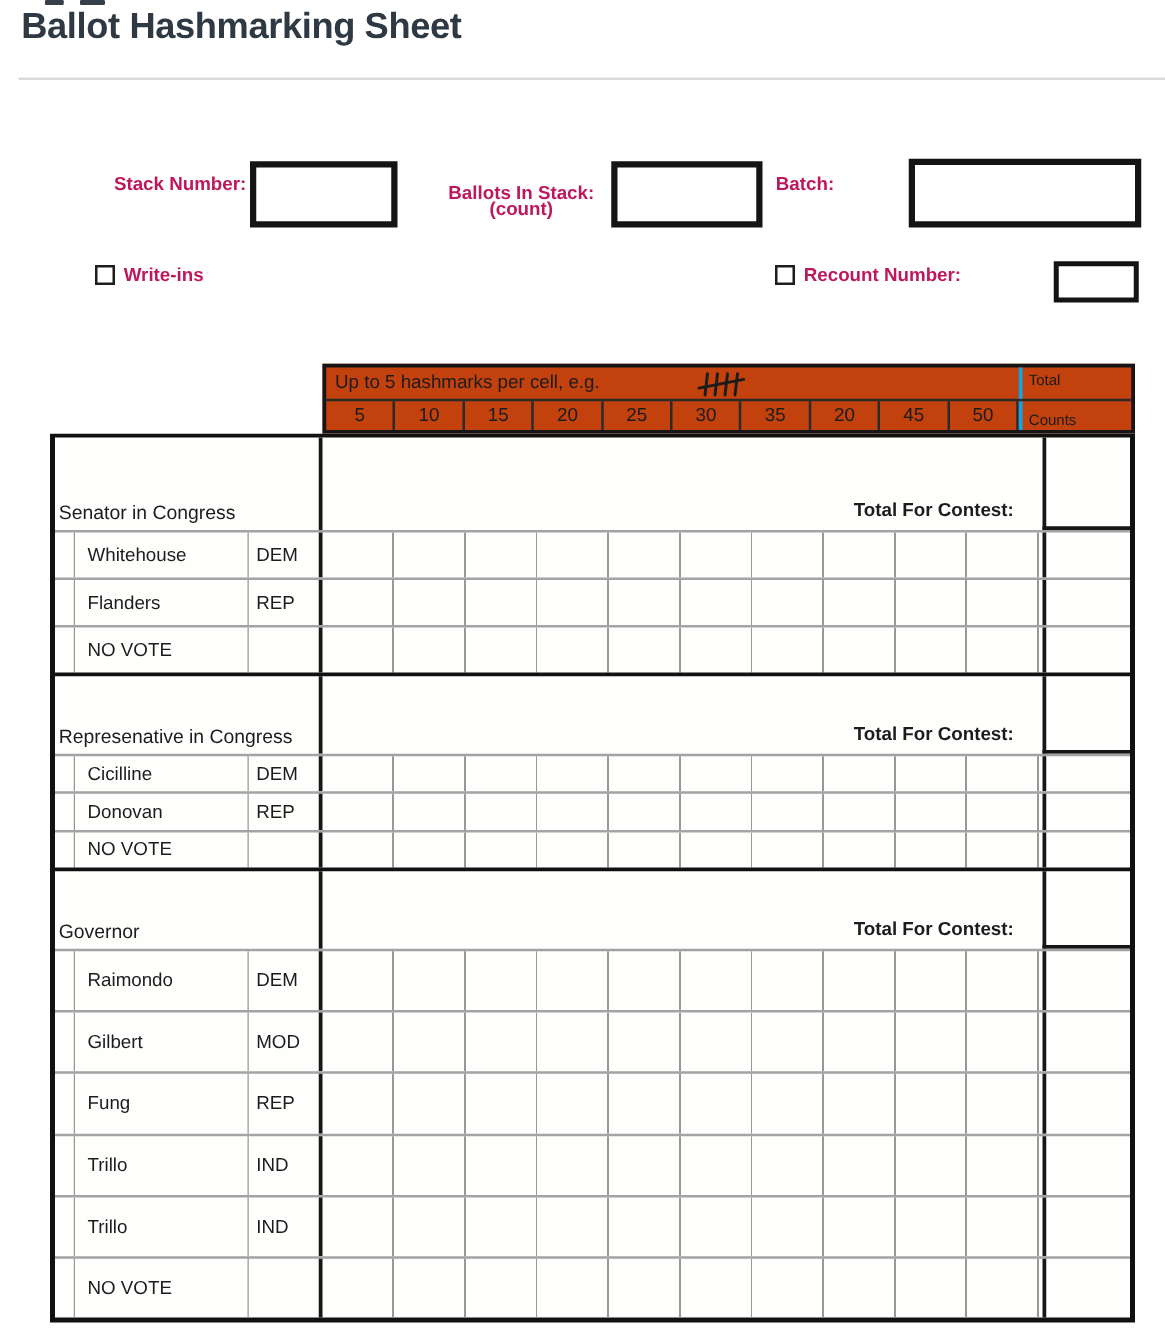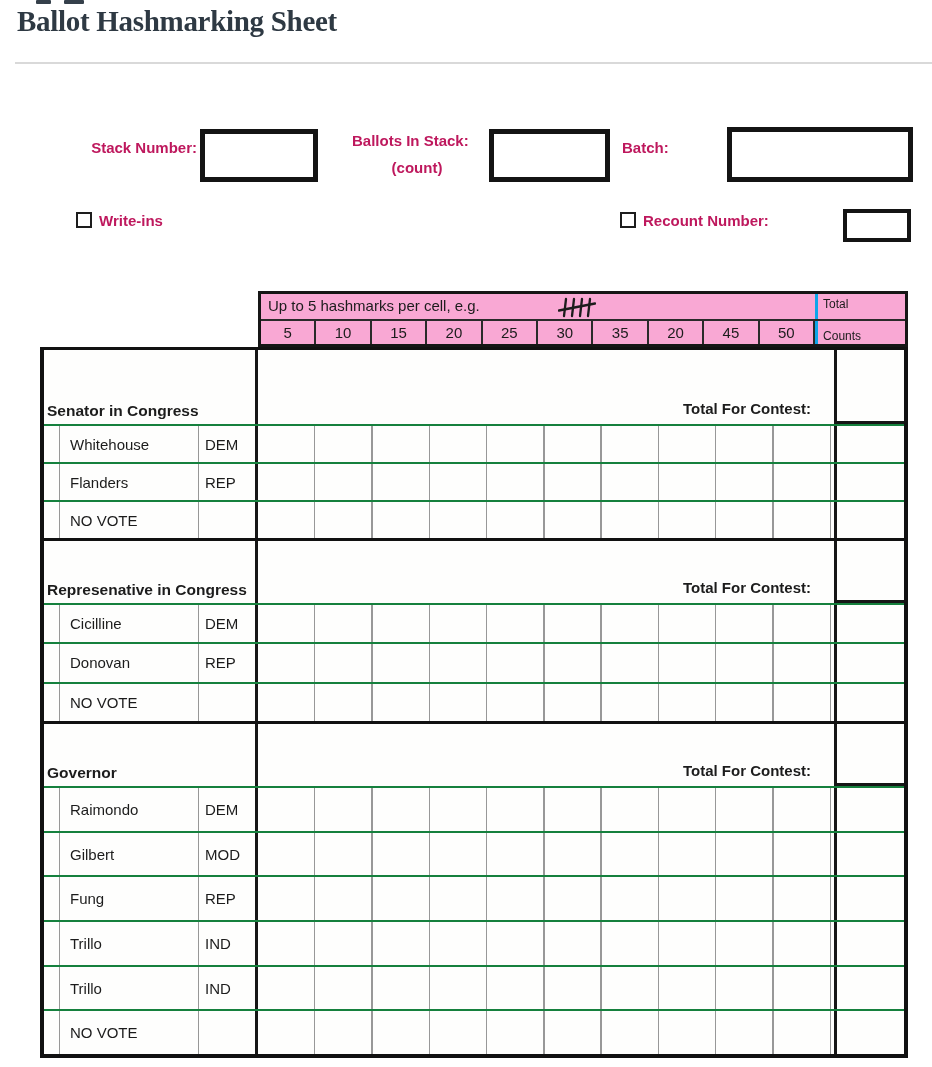--- a/index.html
+++ b/index.html
@@ -11,51 +11,51 @@
   .page { position:absolute; inset:0; }
 
   
   .top-frag { position:absolute; top:0; left:0; width:120px; height:5px; overflow:hidden; }
   .top-frag i { position:absolute; top:0; height:4px; background:#35404b; border-radius:1px; }
   .top-frag i.m1 { left:36px; width:15px; }
   .top-frag i.m2 { left:64px; width:20px; }
 
   .page-title {
     position:absolute; top:5px; left:17px;
-    font-size:29px; font-weight:bold; letter-spacing:-0.3px; color:#2e3943;font-family:Liberation Serif, serif;
+    font-size:29px; font-weight:bold; letter-spacing:-0.3px; color:#2e3943;
   }
   .title-divider {
     position:absolute; top:62px; left:15px; width:917px;
     border-top:2px solid #d9d9d9;
   }
 
   
   .lbl { position:absolute; font-size:15px; font-weight:bold; color:#be185d; }
   .fill-box { position:absolute; border:5px solid #141414; background:#fff; }
   .stack-label   { left:40px;  top:139px; width:157px; text-align:right; }
   .stack-box     { left:200px; top:129px; width:118px; height:53px; }
-  .ballots-label { left:352px; top:132px; width:130px; }
+  .ballots-label { left:352px; top:146px; width:130px; text-align:center; }
   .count-label   { left:352px; top:159px; width:130px; text-align:center; }
   .ballots-box   { left:489px; top:129px; width:121px; height:53px; }
-  .batch-label   { left:622px; top:139px; width:100px; text-align:left; }
+  .batch-label   { left:594px; top:139px; width:100px; text-align:center; }
   .batch-box     { left:727px; top:127px; width:186px; height:55px; }
 
   .checkbox { position:absolute; width:16px; height:16px; border:2px solid #1d1d1d; background:#fff; }
   .writeins-check { left:76px;  top:212px; }
   .writeins-label { left:99px;  top:212px; }
   .recount-check  { left:620px; top:212px; }
   .recount-label  { left:643px; top:212px;text-align:right; }
   .recount-box    { left:843px; top:209px; width:68px; height:33px; border-width:4px; }
 
   
   .hash-table { position:absolute; left:40px; top:291px; width:868px; }
 
   .header-band {
     margin-left:218px; width:650px; height:56px;
-    border:3px solid #161616; background:#f9a8d4;
+    border:3px solid #161616; background:#c2410c;
     display:flex; flex-direction:column;
   }
   .hb-row1 { flex:1.05; display:flex; border-bottom:2px solid #2a2a2a; position:relative; }
   .hb-instruction { flex:1; font-size:15px; padding:3px 0 0 7px; white-space:nowrap; }
   .tally-icon { position:absolute; left:297px; top:3px; }
   .hb-total, .hb-counts {
     width:90px; border-left:3px solid #0ea5e9; font-size:12px; padding:3px 0 0 5px;
   }
   .hb-row2 { flex:1; display:flex; }
   .hb-num {
@@ -65,38 +65,38 @@
   .hb-num:last-of-type { border-right:none; }
   .hb-counts { padding-top:8px; }
 
   .sections {
     width:868px; border:4px solid #111; border-top:3px solid #111;
     height:711px; display:flex; flex-direction:column; background:#fefefd;
   }
   .section { display:flex; flex-direction:column; }
   .section + .section { border-top:3px solid #111; }
   .sec-1 { height:188px; }
-  .sec-2 { height:183px; }
+  .sec-2 { height:156px; }
   .sec-3 { flex:1; }
 
   .band { display:flex; }
   .sec-1 .band { height:74px; }
   .sec-2 .band, .sec-3 .band { height:62px; }
   .band-left {
     width:214px; border-right:3px solid #161616;
     display:flex; align-items:flex-end; padding:0 0 4px 3px;
-    font-size:15.5px; font-weight:bold; white-space:nowrap;
+    font-size:15.5px; font-weight:normal; white-space:nowrap;
   }
   .band-grid {
     flex:1; display:flex; align-items:flex-end; justify-content:flex-end;
     padding:0 23px 7px 0; font-size:15px; font-weight:bold;
   }
   .band-total { width:70px; border-left:3px solid #161616; border-bottom:3px solid #161616; }
 
-  .cand-row { flex:1; display:flex; border-top:2px solid #15803d; }
+  .cand-row { flex:1; display:flex; border-top:2px solid #a3a3a3; }
   .row-left { width:214px; border-right:3px solid #161616; display:flex; }
   .row-spacer { width:16px; border-right:1.5px solid #979797; }
   .row-name  { flex:1; display:flex; align-items:center; padding-left:10px; font-size:15px; }
   .row-party { width:57px; border-left:1.5px solid #979797; display:flex; align-items:center; padding-left:6px; font-size:15px; }
   .row-grid {
     flex:1;
     background:repeating-linear-gradient(90deg,
       transparent 0px, transparent 55.9px,
       #989898 55.9px, #989898 57.3px);
   }

